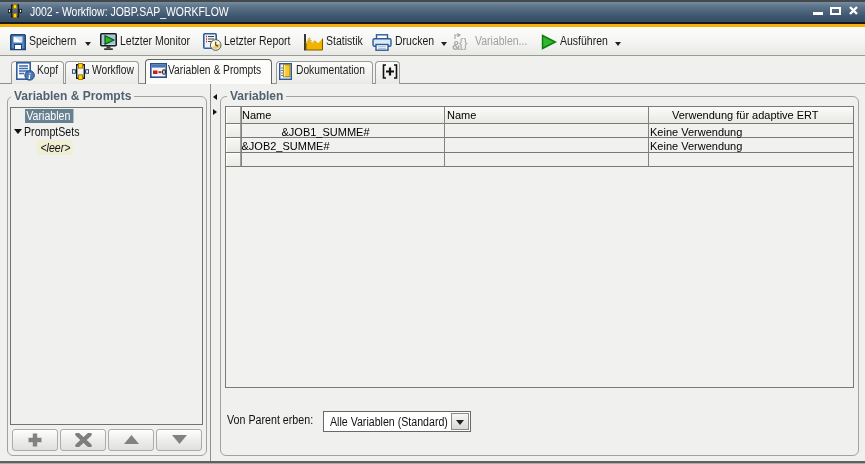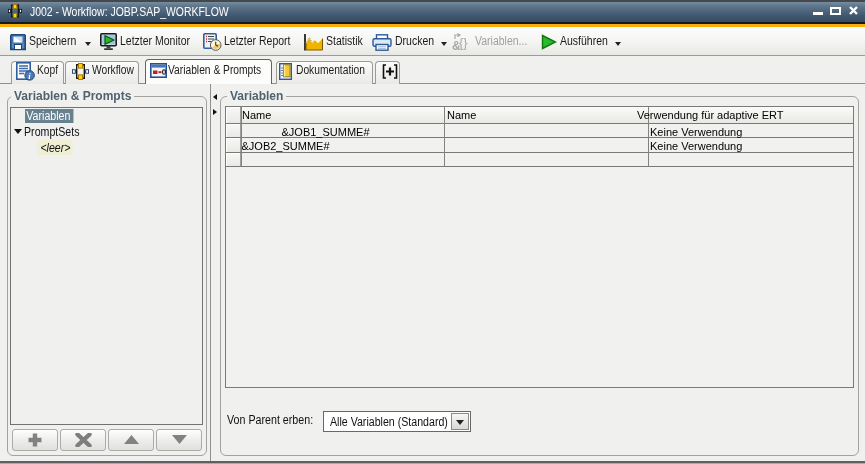--- a/index.html
+++ b/index.html
@@ -205,21 +205,21 @@
     <div class="rowhdr" style="top:46px; height:13px;"></div>
     <div class="hline" style="top:16px; width:627px;"></div>
     <div class="hline" style="top:30px; width:627px;"></div>
     <div class="hline" style="top:45px; width:627px;"></div>
     <div class="hline" style="top:59px; width:627px;"></div>
     <div class="vline" style="left:15px; top:0; height:60px;"></div>
     <div class="vline" style="left:218px; top:0; height:60px;"></div>
     <div class="vline" style="left:422px; top:0; height:60px;"></div>
     <div class="cellt" style="left:16px; top:1.5px;">Name</div>
     <div class="cellt" style="left:221px; top:1.5px;">Name</div>
-    <div class="cellt" style="left:411px; top:1.5px;">Verwendung für adaptive ERT</div>
+    <div class="cellt" style="left:446px; top:1.5px;">Verwendung für adaptive ERT</div>
     <div class="cellt" style="left:15.5px; top:18.5px;padding-left:40px;">&amp;JOB1_SUMME#</div>
     <div class="cellt" style="left:424px; top:18.5px;">Keine Verwendung</div>
     <div class="cellt" style="left:15.5px; top:33px;">&amp;JOB2_SUMME#</div>
     <div class="cellt" style="left:424px; top:33px;">Keine Verwendung</div>
   </div>
 
   <div class="btn" style="left:12px;"></div>
   <div class="btn" style="left:60px;"></div>
   <div class="btn" style="left:108px;"></div>
   <div class="btn" style="left:156px;"></div>

